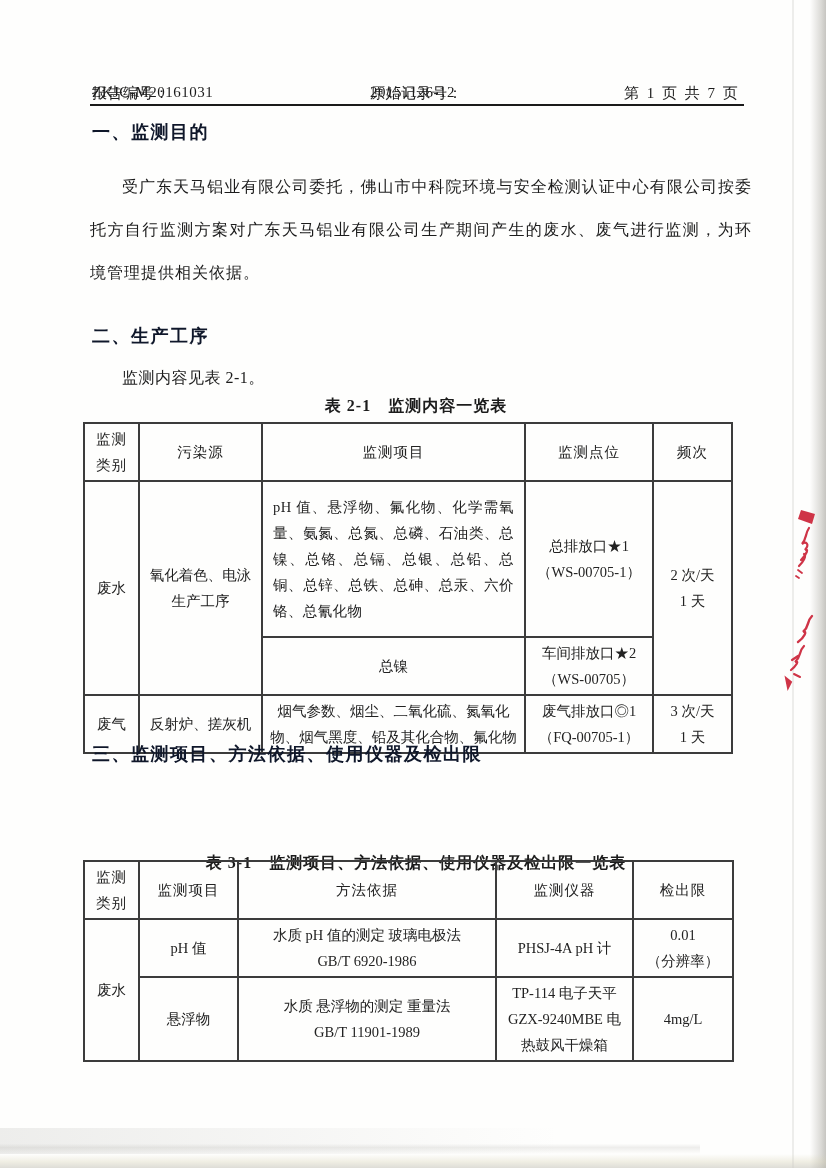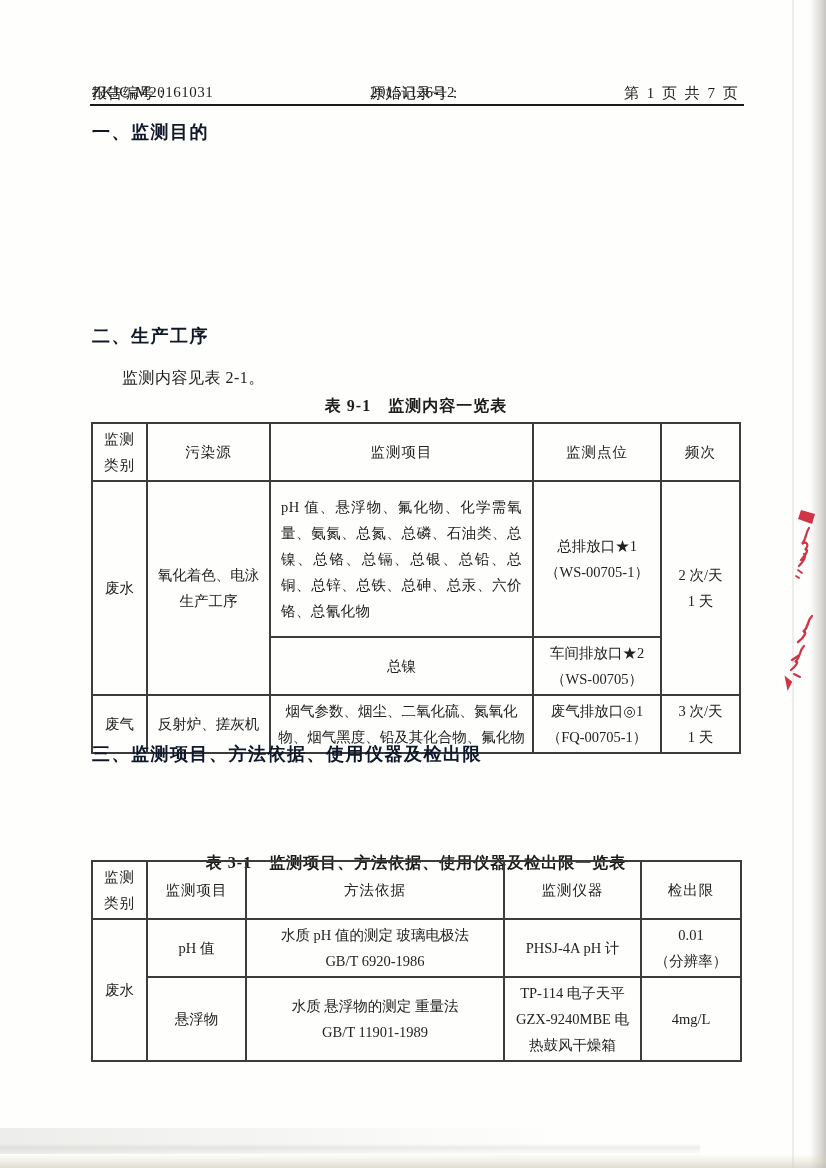--- a/index.html
+++ b/index.html
@@ -51,21 +51,21 @@
     font-size: 16px; line-height: 43px; letter-spacing: 1px;
     text-indent: 2em; text-align: justify;
   }
   .intro { position: absolute; left: 122px; font-size: 16px; letter-spacing: .5px; white-space: nowrap; }
   .i2 { top: 368px; }
   .i3 { top: 788px; }
   .tbl-title { position: absolute; left: 90px; width: 652px; text-align: center; font-size: 16px; font-weight: bold; letter-spacing: 1px; white-space: nowrap; }
   .tt2 { top: 396px; }
   .tt3 { top: 853px; }
   
-  table { border-collapse: collapse; table-layout: fixed; position: absolute; left: 91px; background: transparent; }
+  table { border-collapse: collapse; table-layout: fixed; position: absolute; left: 83px; background: transparent; font-family: Liberation Serif, serif; }
   .t2 { top: 422px; width: 648px; }
   .t3 { top: 860px; width: 649px; }
   td, th {
     border: 2px solid #3c3c3c;
     font-size: 14.5px;
     font-weight: normal;
     text-align: center;
     vertical-align: middle;
     white-space: pre-line;
     line-height: 26px;
@@ -103,24 +103,25 @@
       </span>
     <span class="h2">
         <span>原始记录号：</span>
         <span>20151126-12</span>
       </span>
     <span class="h3">第 1 页 共 7 页</span>
   </div>
   <div class="hdr-rule"></div>
 
   <div class="sec-title s1">一、监测目的</div>
+  <div class="body-par">受广东天马铝业有限公司委托，佛山市中科院环境与安全检测认证中心有限公司按委托方自行监测方案对广东天马铝业有限公司生产期间产生的废水、废气进行监测，为环境管理提供相关依据。</div>
 
   <div class="sec-title s2">二、生产工序</div>
   <div class="intro i2">监测内容见表 2-1。</div>
-  <div class="tbl-title tt2">表 9-1　监测内容一览表</div>
+  <div class="tbl-title tt2">表 2-1　监测内容一览表</div>
 
   <table class="t2">
     <colgroup>
         <col style="width:55px">
         <col style="width:123px">
         <col style="width:263px">
         <col style="width:128px">
         <col style="width:79px">
       </colgroup>
     <tbody>

